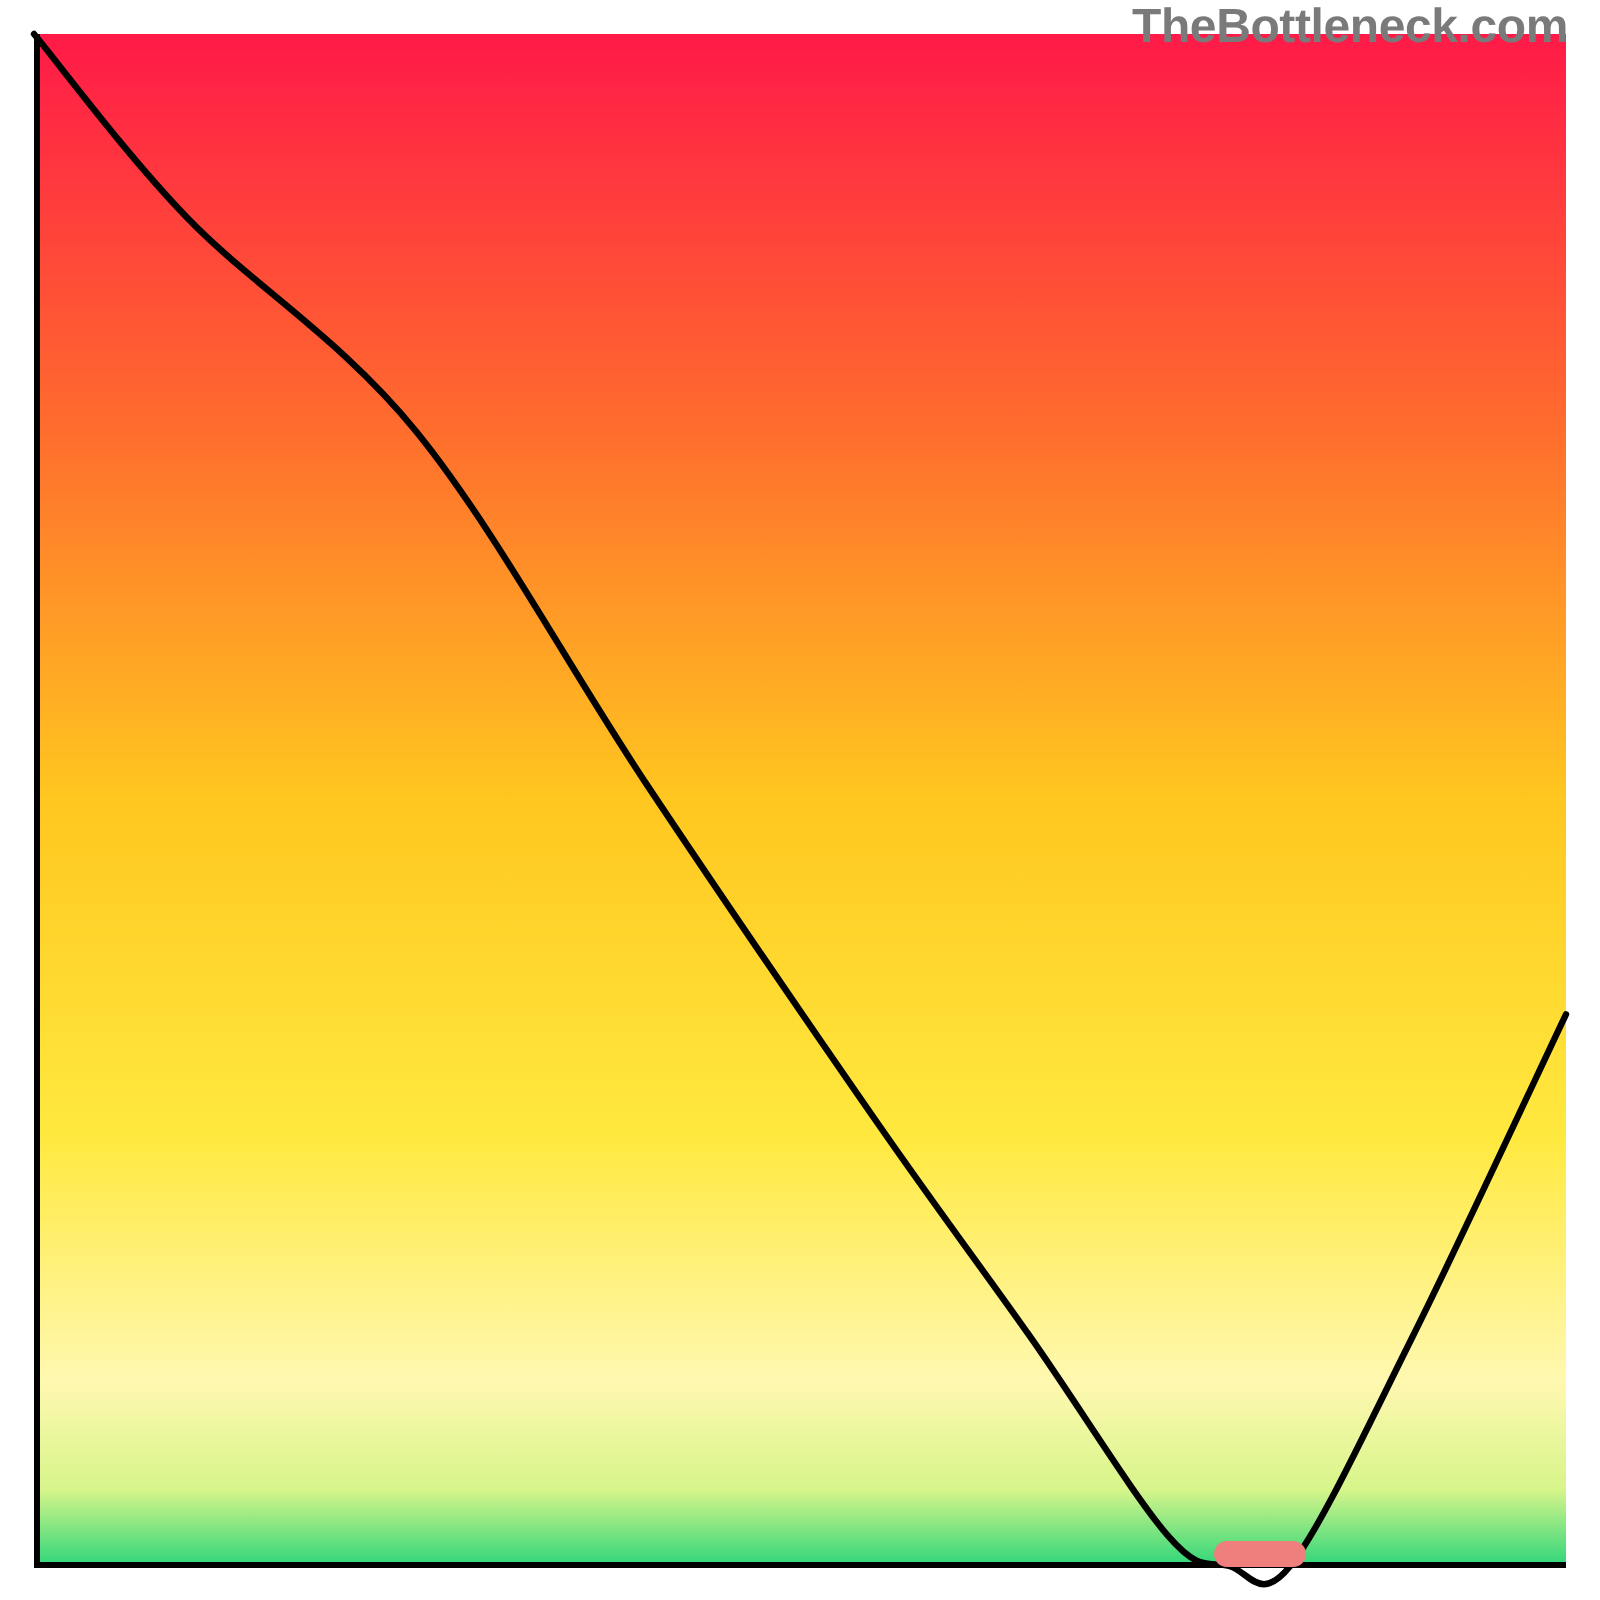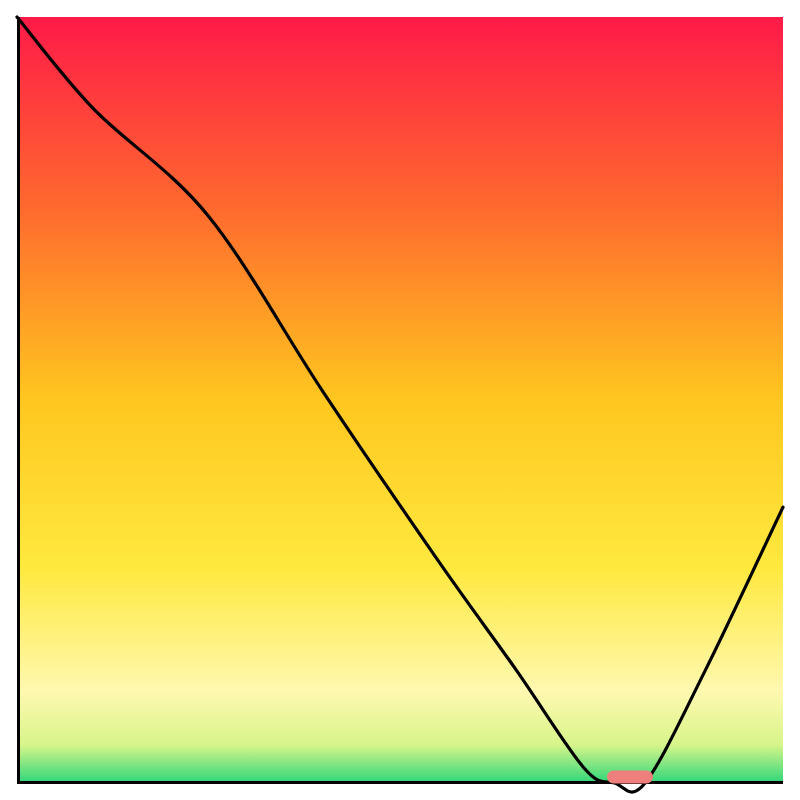--- a/index.html
+++ b/index.html
@@ -91,13 +91,14 @@
 
   <div class="axis-line axis-left"></div>
   <div class="axis-line axis-bottom"></div>
 
   <svg class="curve-layer" viewBox="0 0 800 800">
     <path id="curve-path" d="M 17.0 17.0 C 29.8 32.3, 61.7 75.7, 93.6 108.9 C 125.5 142.1, 170.2 168.9, 208.5 216.2 C 246.8 263.4, 285.1 334.9, 323.4 392.3 C 361.7 449.8, 406.4 514.9, 438.3 560.9 C 470.2 606.8, 490.6 633.6, 514.9 668.1 C 539.2 702.6, 567.2 748.5, 583.8 767.7 C 600.4 786.8, 604.3 780.4, 614.5 783.0 C 624.7 785.6, 629.8 802.1, 645.1 783.0 C 660.4 763.9, 683.4 714.1, 706.4 668.1 C 729.4 622.1, 770.2 534.0, 783.0 507.2" fill="none" stroke="#000" stroke-width="3.2" stroke-linecap="round" stroke-linejoin="round"></path>
   </svg>
 
   <div id="marker" class="marker-pill" style="left: 629.8px; top: 777px;"></div>
 
+  <div class="watermark">TheBottleneck.com</div>
 </div>
 
 </body></html>

